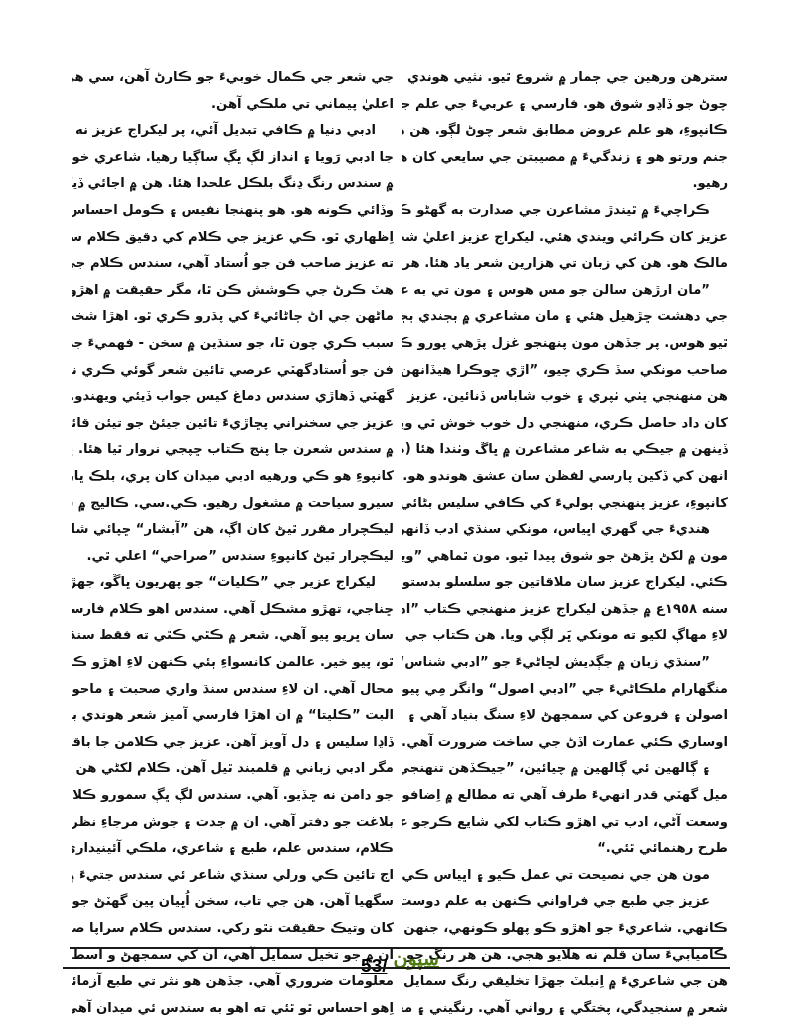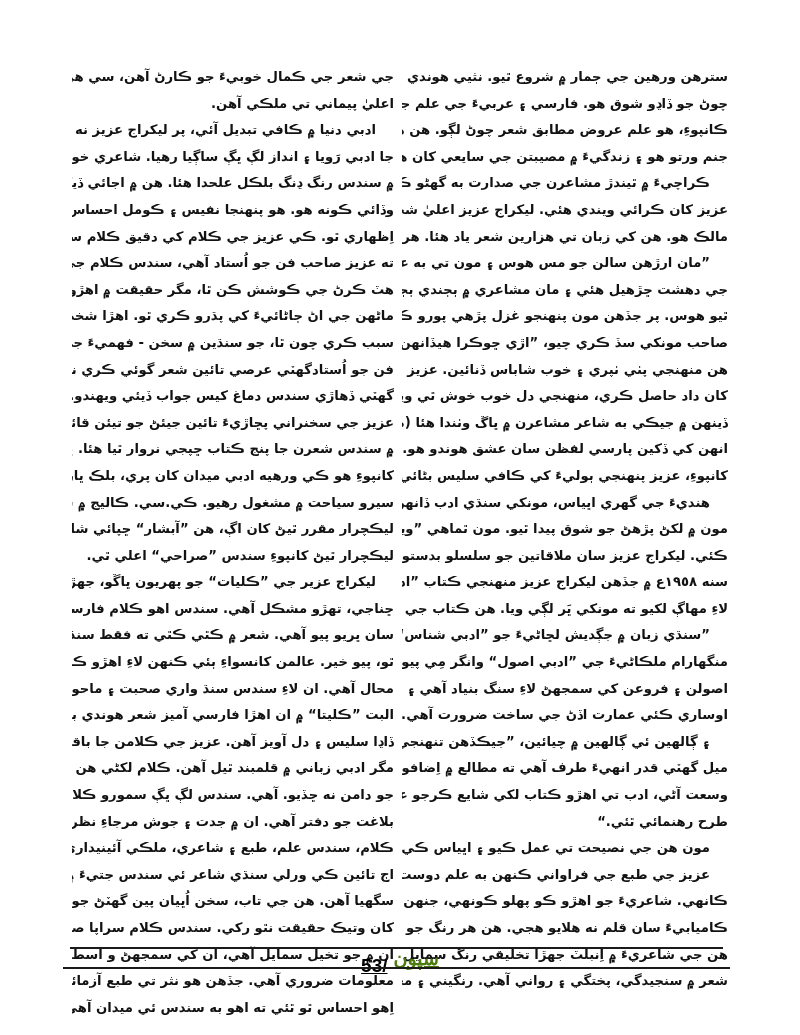--- a/index.html
+++ b/index.html
@@ -101,20 +101,21 @@
 </head>
 <body>
 
 <div class="page">
 
   <div class="column column-right" id="col-right">
       <span class="line">سترهن ورهين جي ڄمار ۾ شروع ٿيو. نثيي هوندي ئي کيس قافين</span>
       <span class="line">چوڻ جو ڏاڍو شوق هو. فارسي ۽ عربيءَ جي علم جو اڀياس ڪرڻ</span>
       <span class="line">ڪانپوءِ، هو علم عروض مطابق شعر چوڻ لڳو. هن هڪ سڪني گهر ۾</span>
       <span class="line">جنم ورتو هو ۽ زندگيءَ ۾ مصيبتن جي سايعي کان هميشه امن ۾</span>
+      <span class="line last">رهيو.</span>
       <span class="line indent">ڪراچيءَ ۾ ٿيندڙ مشاعرن جي صدارت به گهڻو ڪري ليکراج</span>
       <span class="line">عزيز کان ڪرائي ويندي هئي. ليکراج عزيز اعليٰ شخصيت جو</span>
       <span class="line last">مالڪ هو. هن کي زبان تي هزارين شعر ياد هئا. هري دلگير چوائي :</span>
       <span class="line indent">”مان ارڙهن سالن جو مس هوس ۽ مون تي به عزيز جي شاعريءَ</span>
       <span class="line">جي دهشت ڇڙهيل هئي ۽ مان مشاعري ۾ ٻڄندي ٻڄندي شريڪ</span>
       <span class="line">ٿيو هوس. پر جڏهن مون پنهنجو غزل پڙهي پورو ڪيو ته عزيز</span>
       <span class="line">صاحب مونکي سڏ ڪري چيو، ”اڙي ڇوڪرا هيڏانهن اچ.“ پوءِ</span>
       <span class="line">هن منهنجي پٺي ٺپري ۽ خوب شاباس ڏنائين. عزيز جهڙي نرشاعر</span>
       <span class="line">کان داد حاصل ڪري، منهنجي دل خوب خوش ٿي ويئي. انهن</span>
       <span class="line">ڏينهن ۾ جيڪي به شاعر مشاعرن ۾ ڀاڱ وٺندا هئا (مون سميت)</span>

